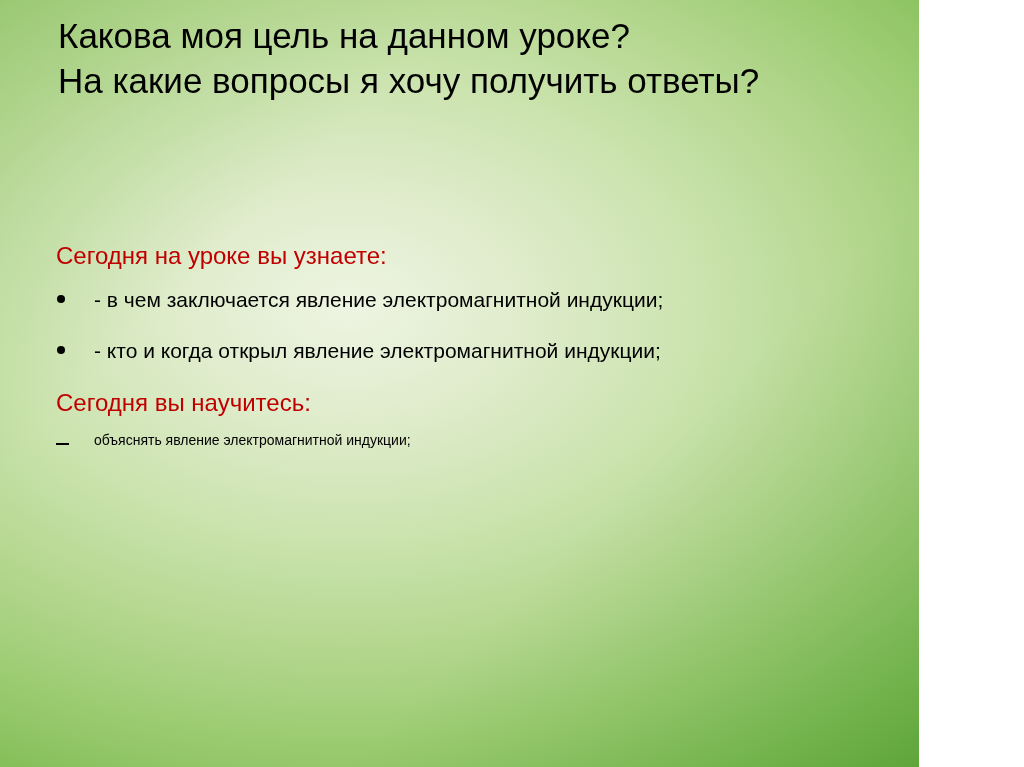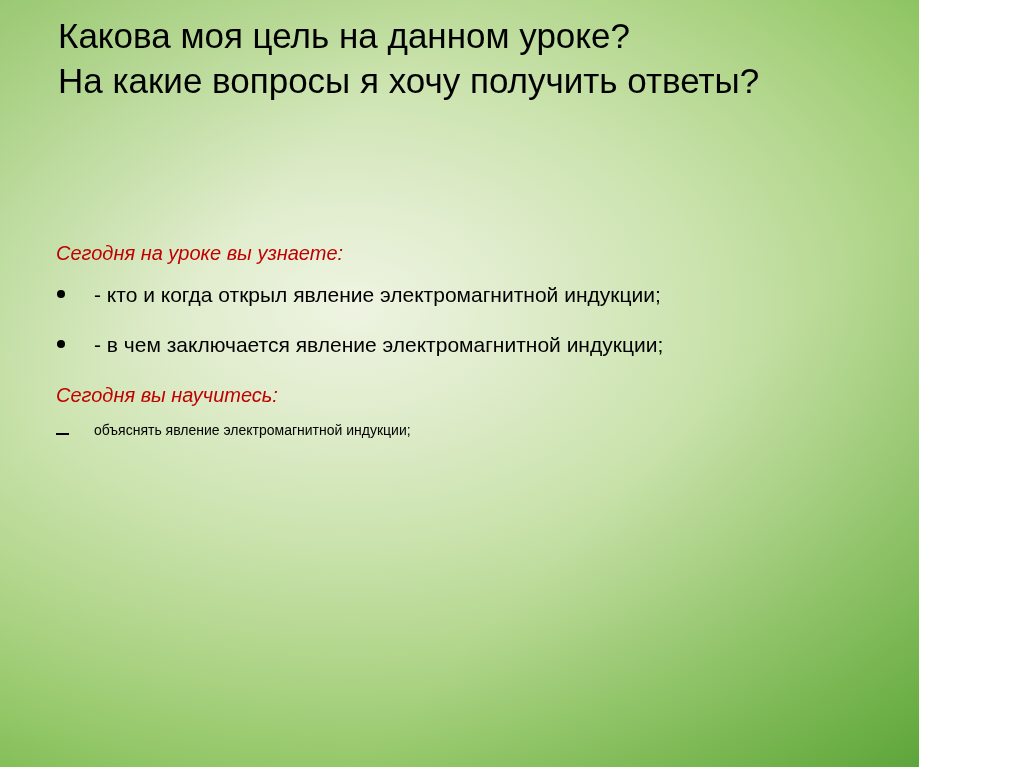--- a/index.html
+++ b/index.html
@@ -58,24 +58,23 @@
     white-space: pre-line;
   }
   .body-block {
     position: absolute;
     left: 50px;
     top: 240px;
     width: 930px;
   }
   .lead {
     color: #c00000;
-    font-size: 20px;
+    font-size: 24px;
     line-height: 1.35;
     margin: 0 0 14px 6px;
-    font-style: italic;
   }
   .lead.second {
     margin-top: 2px;
     margin-bottom: 12px;
   }
   ul.bullets {
     list-style: none;
     margin: 0;
     padding: 0;
   }
@@ -127,25 +126,25 @@
     <div class="title">Какова моя цель на данном уроке?
 На какие вопросы я хочу получить ответы?</div>
 
     <div class="body-block">
 
       <p class="lead">Сегодня на уроке вы узнаете:</p>
 
       <ul class="bullets">
         <li>
           <span class="dot"></span>
-          <span>- кто и когда открыл явление электромагнитной индукции;</span>
+          <span>- в чем заключается явление электромагнитной индукции;</span>
         </li>
         <li>
           <span class="dot"></span>
-          <span>- в чем заключается явление электромагнитной индукции;</span>
+          <span>- кто и когда открыл явление электромагнитной индукции;</span>
         </li>
       </ul>
 
       <p class="lead second">Сегодня вы научитесь:</p>
 
       <ul class="dashes">
         <li>
           <span class="dash"></span>
           <span>объяснять явление электромагнитной индукции;</span>
         </li>

